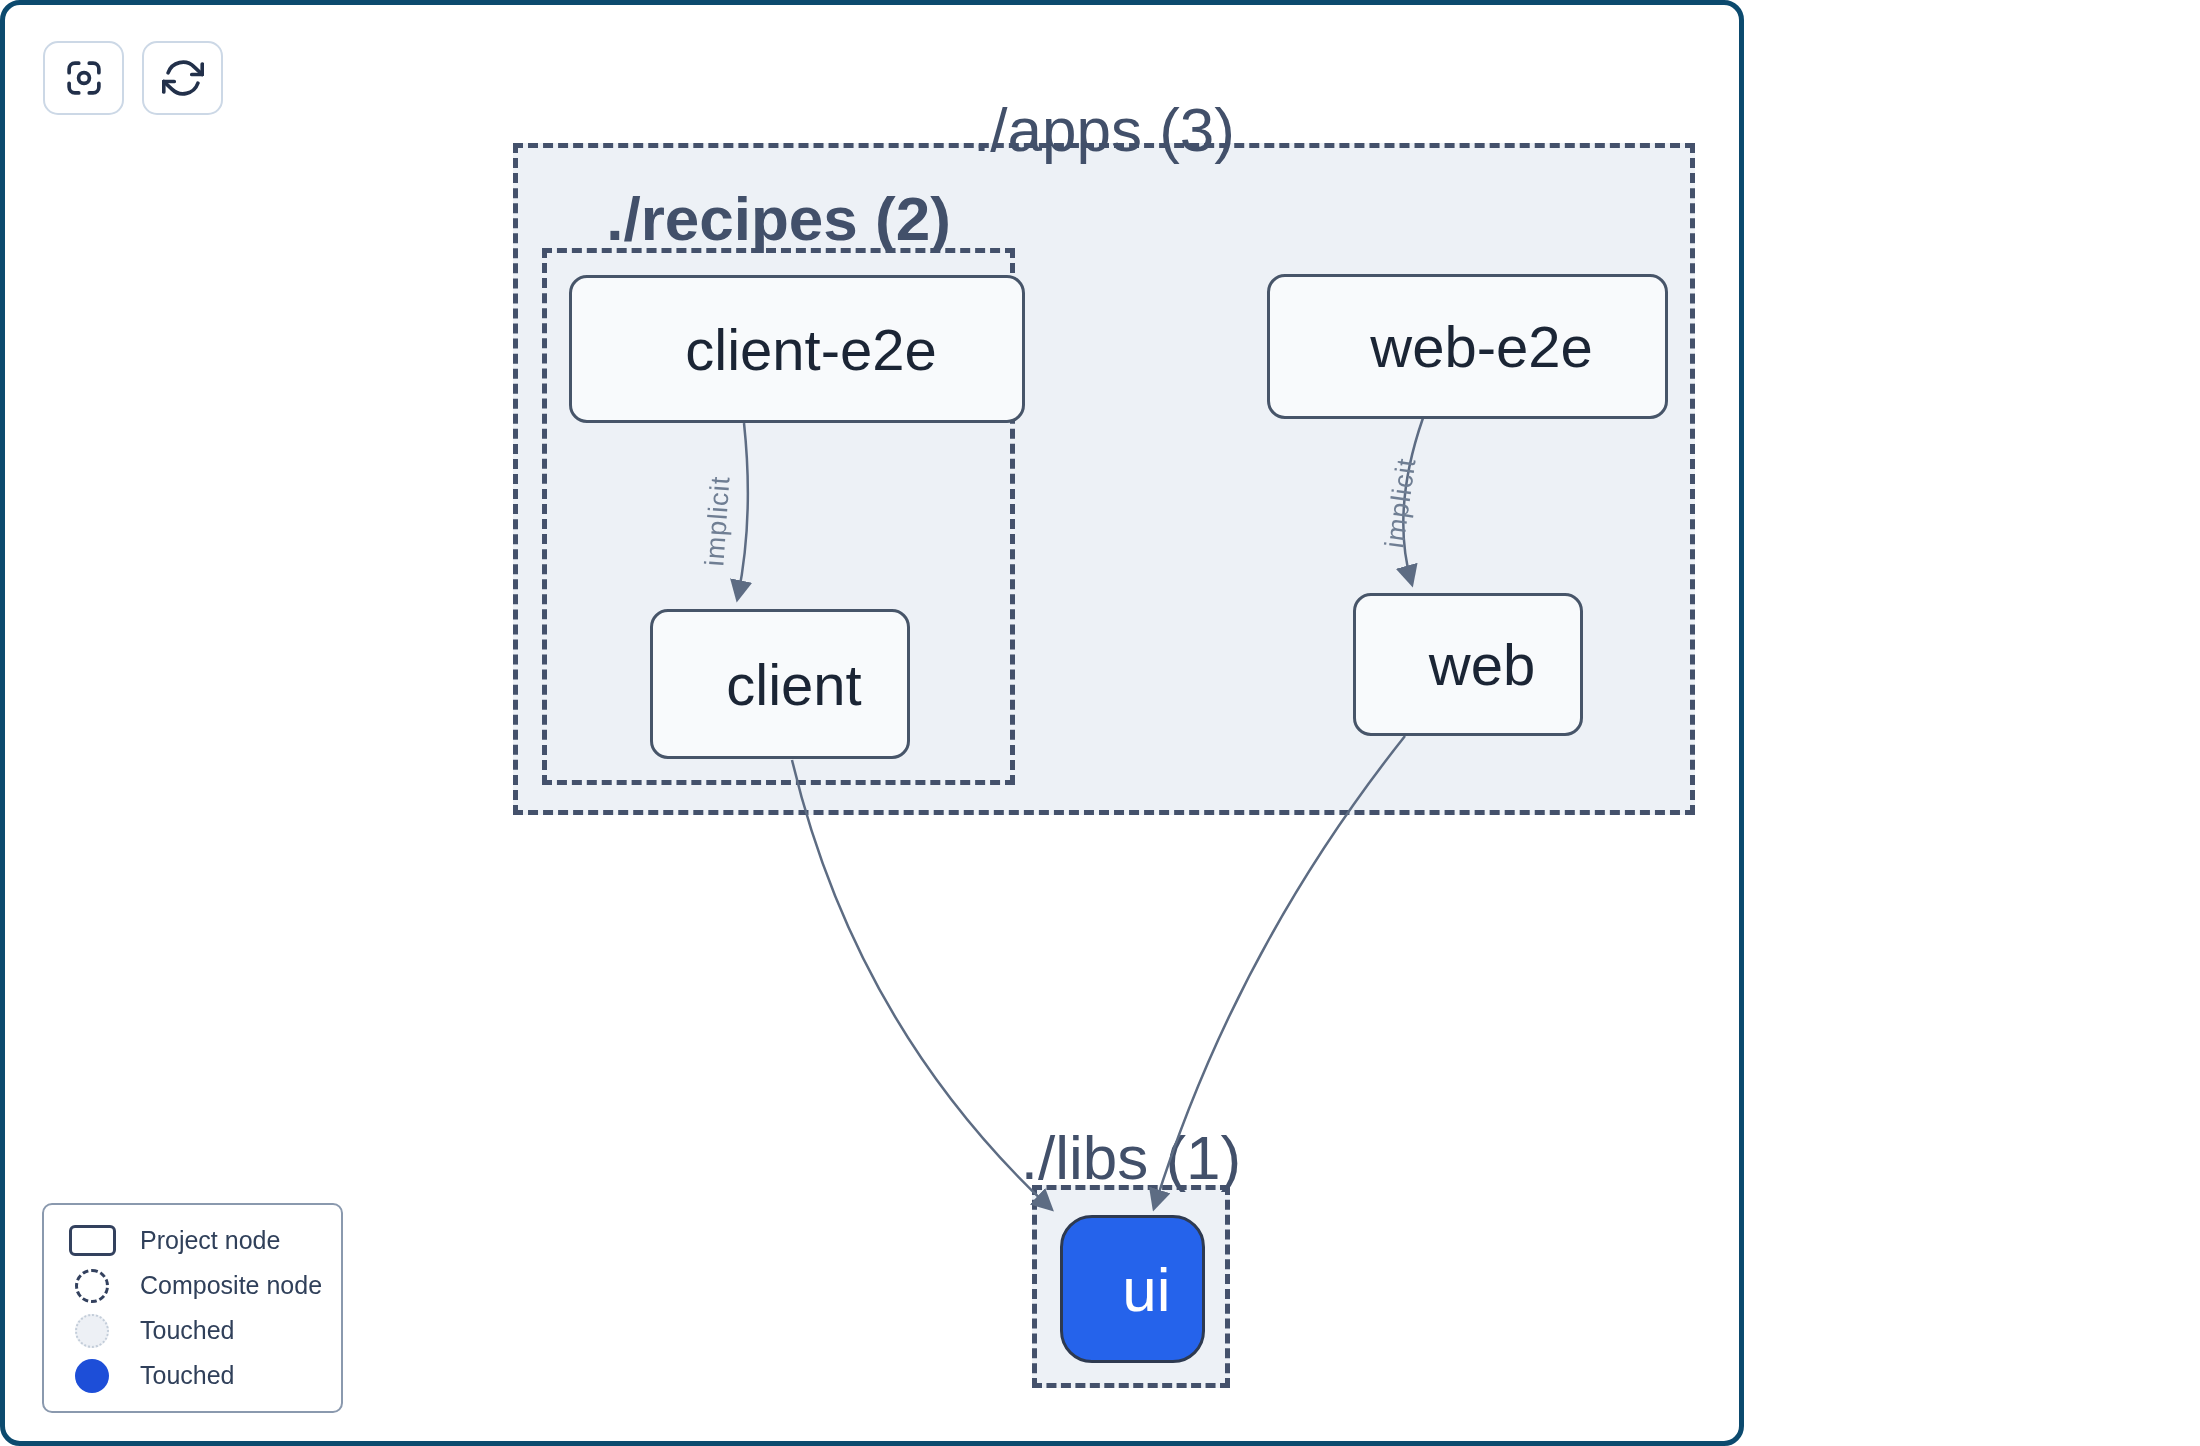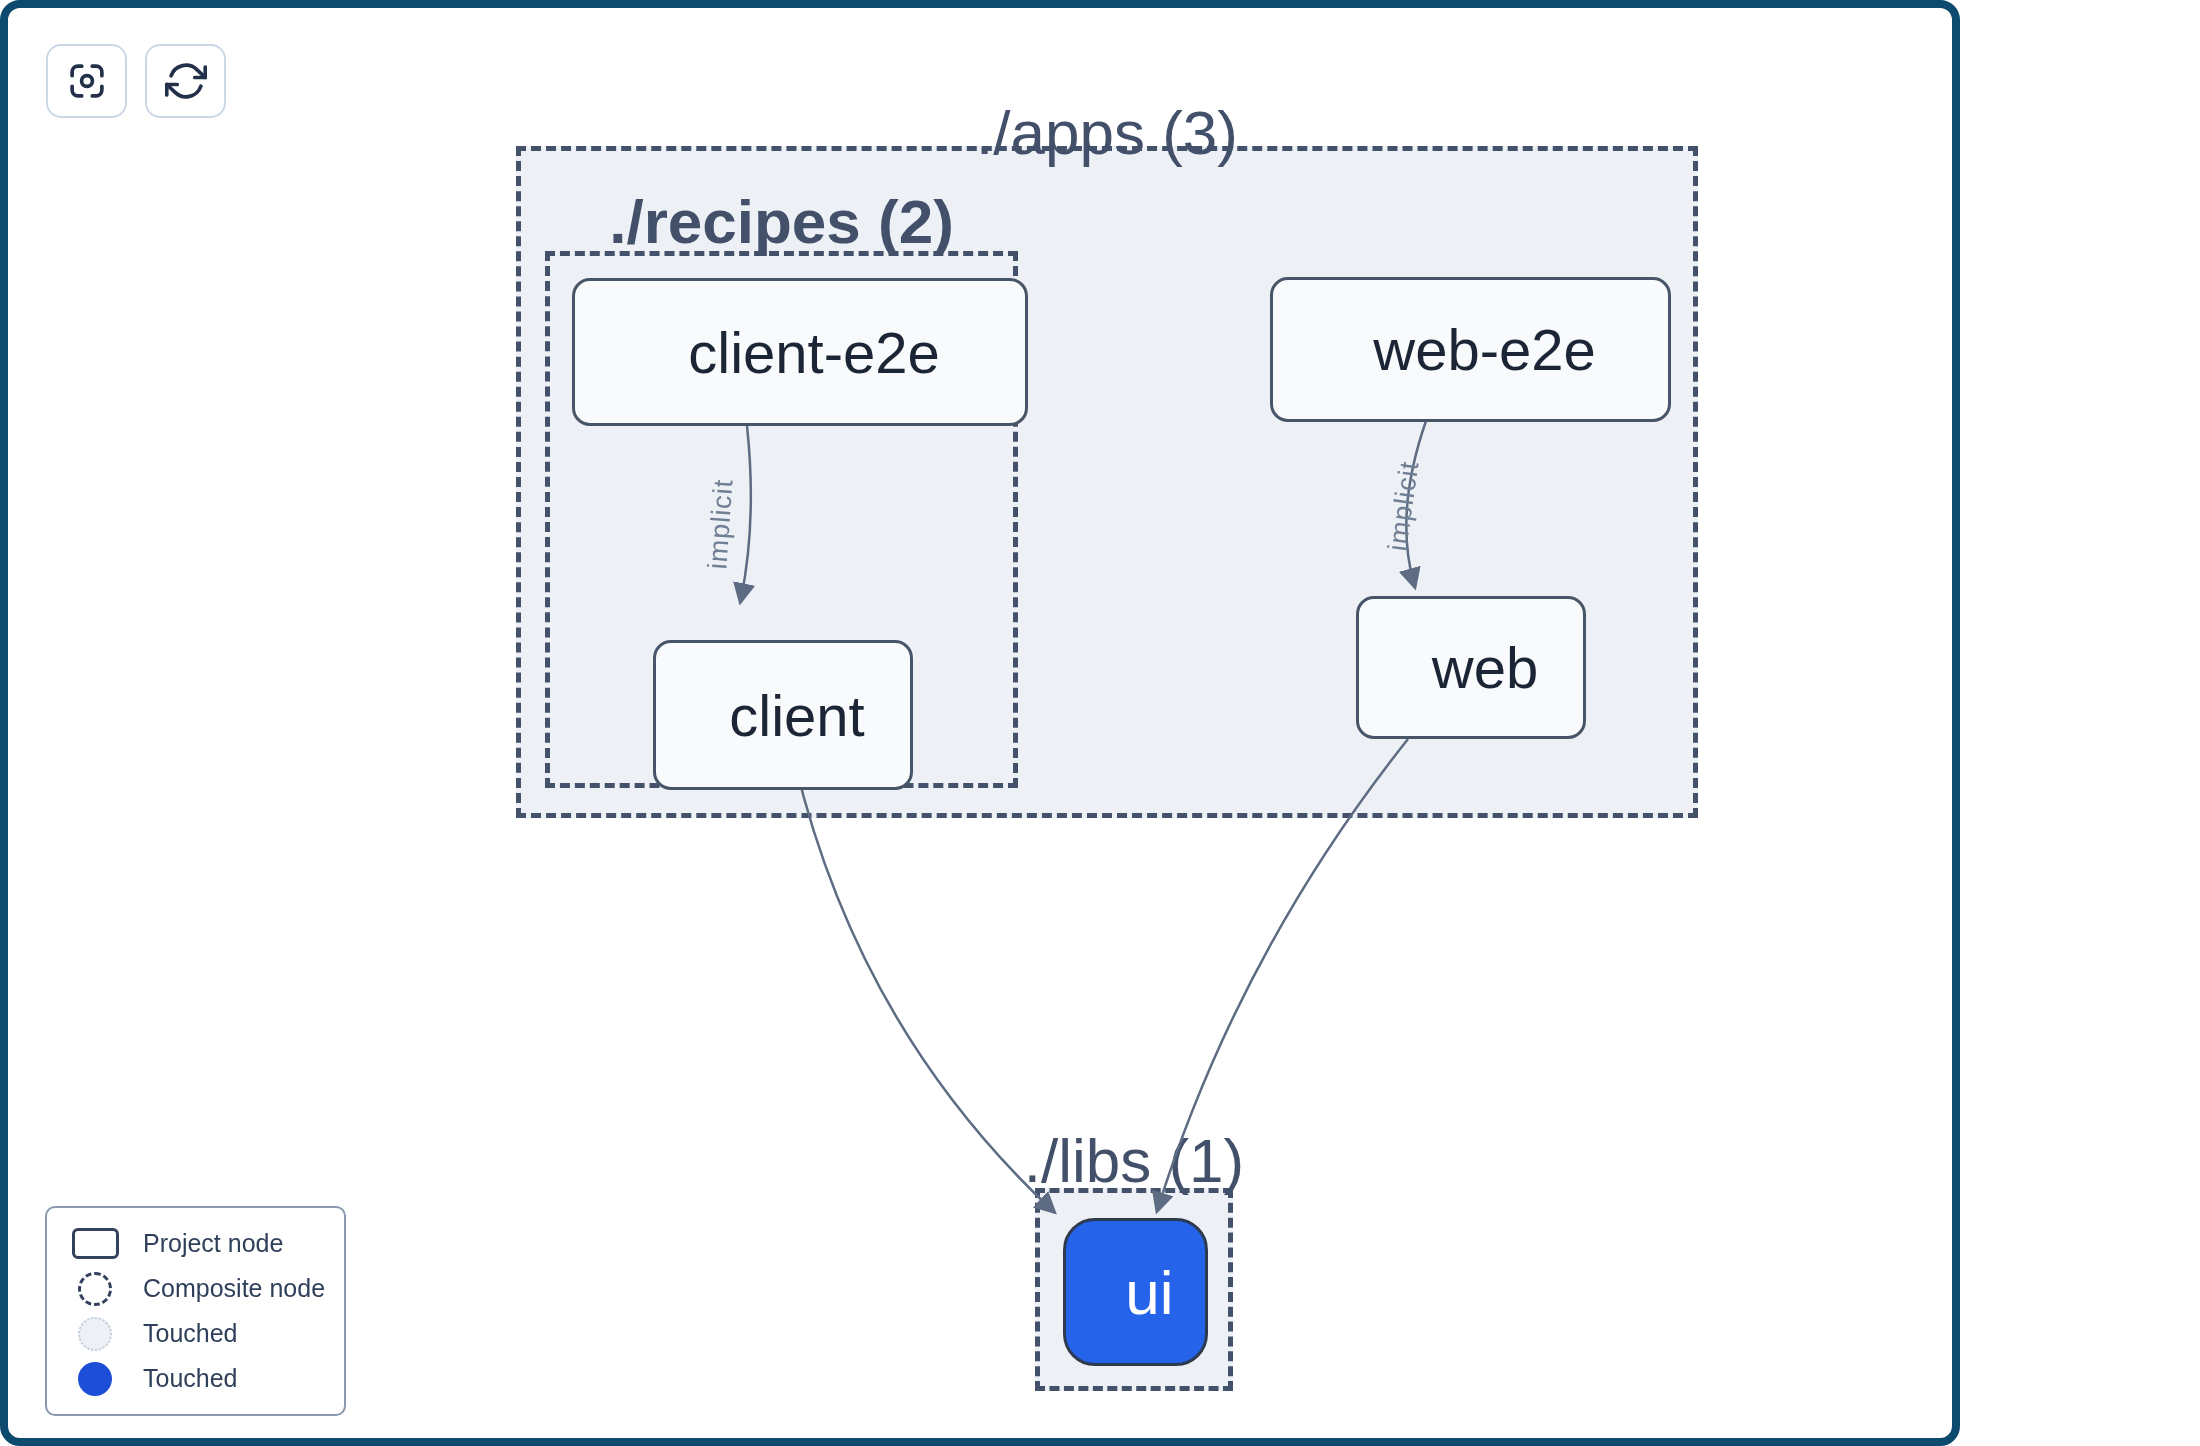--- a/index.html
+++ b/index.html
@@ -1,19 +1,19 @@
 <!DOCTYPE html>
 <html><head>
 <meta charset="utf-8">
 <style>
   html,body{margin:0;padding:0;background:#ffffff;}
   *{box-sizing:border-box;font-family:"Liberation Sans",sans-serif;}
   #canvas{
-    position:relative;width:1960px;height:1446px;background:#ffffff;
-    border:8px solid #0c4a6e;border-radius:20px;overflow:hidden;
+    position:relative;width:1744px;height:1446px;background:#ffffff;
+    border:5px solid #0c4a6e;border-radius:20px;overflow:hidden;
   }
   
   .tool-btn{
     position:absolute;width:81px;height:74px;background:#ffffff;
     border:2px solid #ccd8e6;border-radius:15px;display:flex;
     align-items:center;justify-content:center;cursor:pointer;z-index:10;padding:0;
   }
   #btn-focus{left:38px;top:36px;}
   #btn-refresh{left:137px;top:36px;}
   .tool-btn svg{width:42px;height:42px;stroke:#22304a;fill:none;
@@ -31,21 +31,21 @@
   #group-recipes .group-label{margin-bottom:2px;font-weight:bold;}
   #group-libs .group-label{margin-bottom:0;}
   
   .node{
     position:absolute;background:#f8fafc;border:3px solid #475569;border-radius:18px;
     display:flex;align-items:center;justify-content:center;
     font-size:58px;color:#1b2535;z-index:3;cursor:pointer;white-space:nowrap;padding-left:28px;
   }
   #node-client-e2e{left:564px; top:270px;width:456px;height:148px;}
   #node-web-e2e  {left:1262px;top:269px;width:401px;height:145px;}
-  #node-client   {left:645px; top:632px;width:260px;height:150px;}
+  #node-client   {left:645px; top:604px;width:260px;height:150px;}
   #node-web      {left:1348px;top:588px;width:230px;height:143px;}
   #node-ui{
     left:1055px;top:1210px;width:145px;height:148px;border-radius:32px;
     background:#2563eb;border:3px solid #2e3a50;color:#ffffff;font-size:62px;
   }
   
   #edges{position:absolute;left:0;top:0;width:2200px;height:1446px;z-index:2;}
   #edges path.edge{stroke:#5d6c83;stroke-width:2.5;fill:none;}
   .edge-label{
     position:absolute;font-size:27px;color:#6f7e93;z-index:4;white-space:nowrap;

